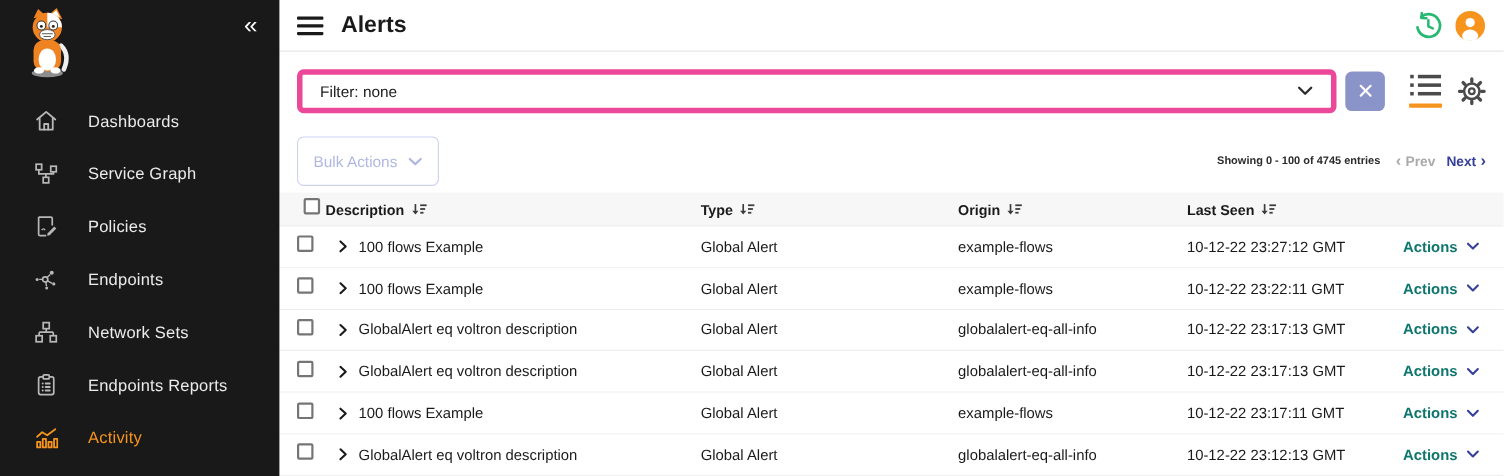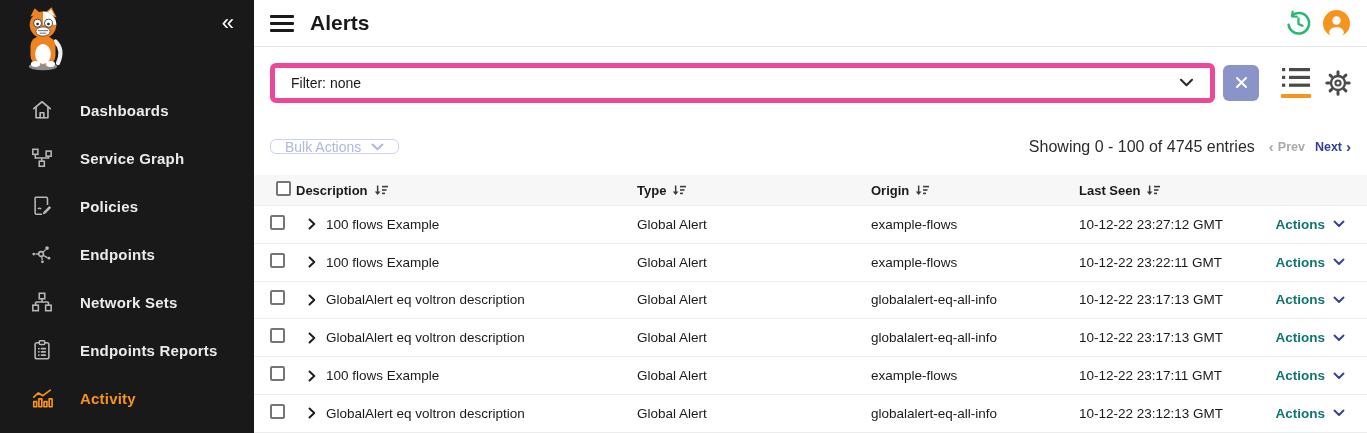--- a/index.html
+++ b/index.html
@@ -10,21 +10,21 @@
   
   .sidebar { width:254px; min-width:254px; height:433px; background:#191919; color:#ebebeb;
     position:relative; overflow:hidden; }
   .sidebar-top { height:86px; position:relative; }
   .logo { position:absolute; left:18px; top:6px; }
   .collapse { position:absolute; right:20px; top:12px; color:#fff; font-size:22px;
     cursor:pointer; line-height:1; }
   .nav-item { height:48px; display:flex; align-items:center; padding-left:30px; cursor:pointer; }
   .nav-item .nicon { width:24px; height:24px; display:flex; align-items:center;
     justify-content:center; margin-right:26px; }
-  .nav-item .nlabel { font-size:15px; font-weight:700; letter-spacing:.2px; color:#ebebeb; }
+  .nav-item .nlabel { font-size:15px; font-weight:400; letter-spacing:.2px; color:#ebebeb; }
   .nav-item.active .nlabel { color:#f7941d; }
 
   
   .main { flex:1; display:flex; flex-direction:column; background:#fff; }
 
   .page-header { height:47px; display:flex; align-items:center; padding:0 16px;
     border-bottom:1px solid #e4e4e4; }
   .hamburger { width:24px; display:flex; flex-direction:column; gap:4px; cursor:pointer; }
   .hamburger span { display:block; height:3px; background:#1a1a1a; border-radius:1px; }
   .page-title { font-size:21px; font-weight:700; color:#1a1a1a; margin-left:16px; }
@@ -39,26 +39,26 @@
   .filter-select .chev { margin-left:auto; display:flex; }
   .clear-btn { width:36px; height:36px; background:#8b94c9; border:none; border-radius:6px;
     margin-left:8px; display:flex; align-items:center; justify-content:center; cursor:pointer; }
   .view-toggle { margin-left:22px; display:flex; flex-direction:column; align-items:center;
     cursor:pointer; }
   .view-toggle .bar { width:30px; height:3.5px; background:#f7941d; margin-top:6px;
     border-radius:1px; }
   .gear-wrap { margin-left:14px; cursor:pointer; display:flex; }
 
   .toolbar { height:57px; display:flex; align-items:center; padding:0 16px; }
-  .bulk-btn { height:15px; border:1px solid #ccd2ee; border-radius:6px; background:#fff;
+  .bulk-btn { height:45px; border:1px solid #ccd2ee; border-radius:6px; background:#fff;
     color:#b0b7e0; font-size:14px; font-weight:500; padding:0 14px; display:flex;
     align-items:center; gap:10px; cursor:default;
     font-family:"Liberation Sans","DejaVu Sans",sans-serif; }
   .toolbar-right { margin-left:auto; display:flex; align-items:center; gap:14px; }
-  .showing { font-size:16px; font-weight:400; color:#2b2b2b; }
+  .showing { font-size:10px; font-weight:700; color:#2b2b2b; }
   .pager { display:flex; align-items:center; gap:10px; }
   .pager .pchev { font-size:15px; font-weight:700; line-height:1; }
   .prev-group { display:flex; align-items:center; gap:4px; color:#a9a9a9; cursor:default; }
   .next-group { display:flex; align-items:center; gap:4px; color:#35409a; cursor:pointer; }
   .prev-label,.next-label { font-size:12.5px; font-weight:700; }
 
   .grid-row { display:grid; grid-template-columns:26px 341px 234px 208px 176px 1fr;
     align-items:center; padding:0 16px; }
   .thead { height:31px; background:#f7f7f8; border-bottom:1px solid #ececec;text-align:center; }
   .th { font-size:13px; font-weight:700; color:#1a1a1a; display:flex; align-items:center;

